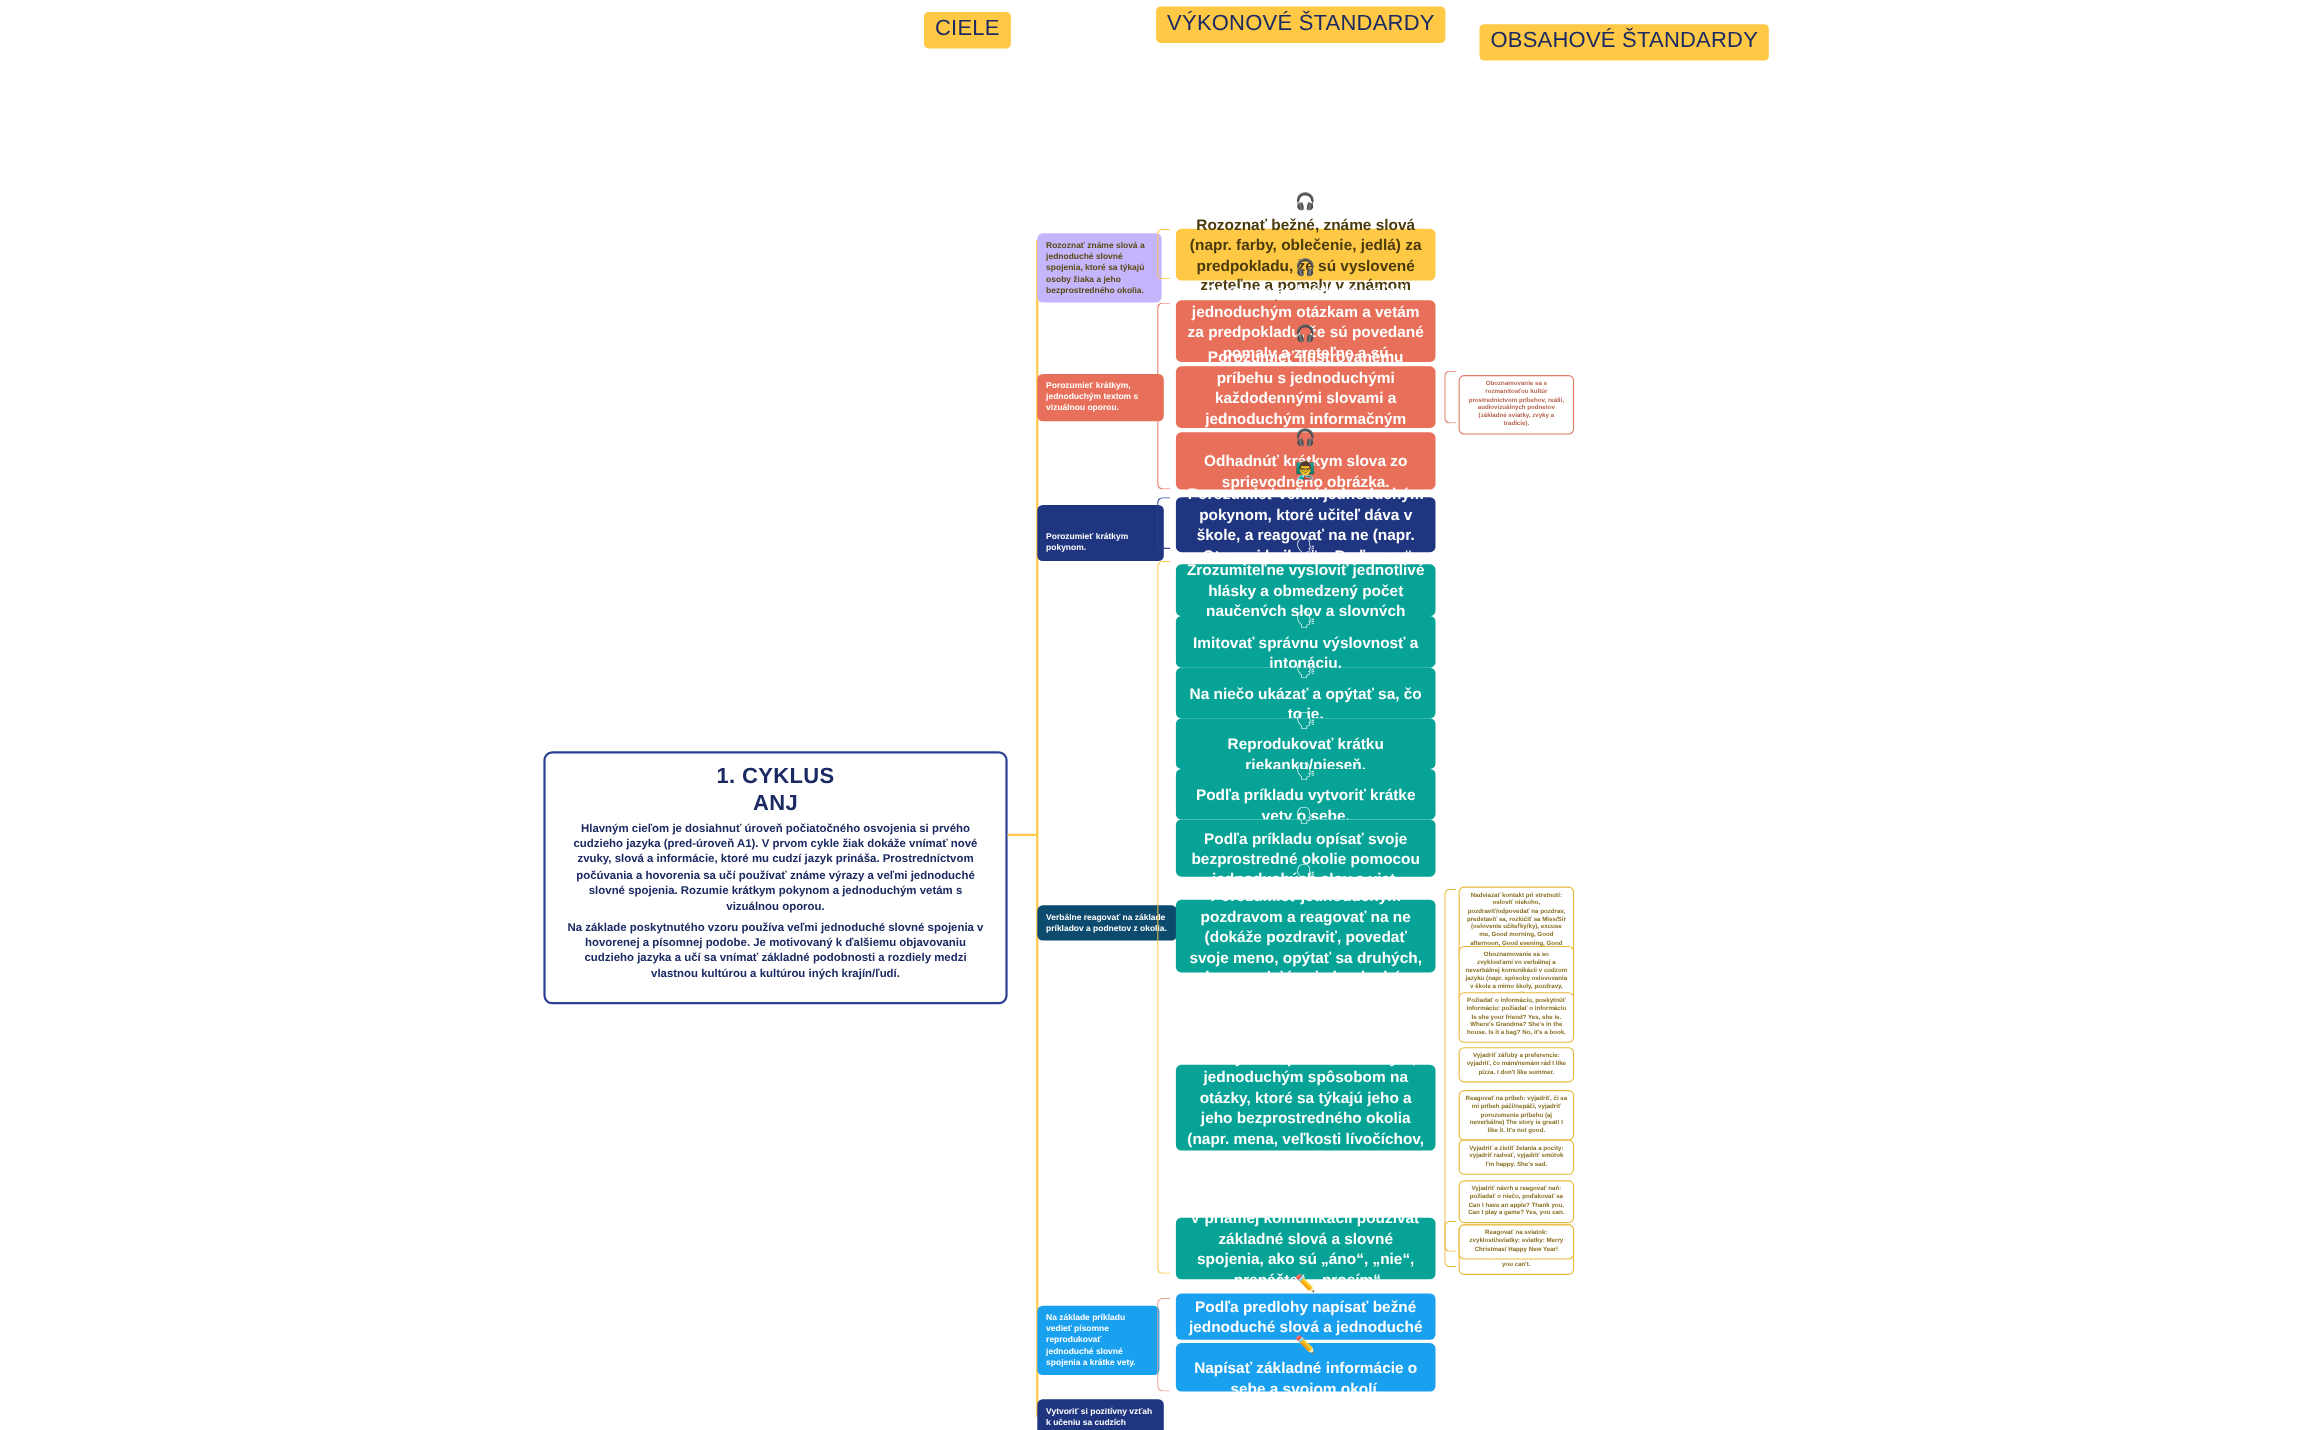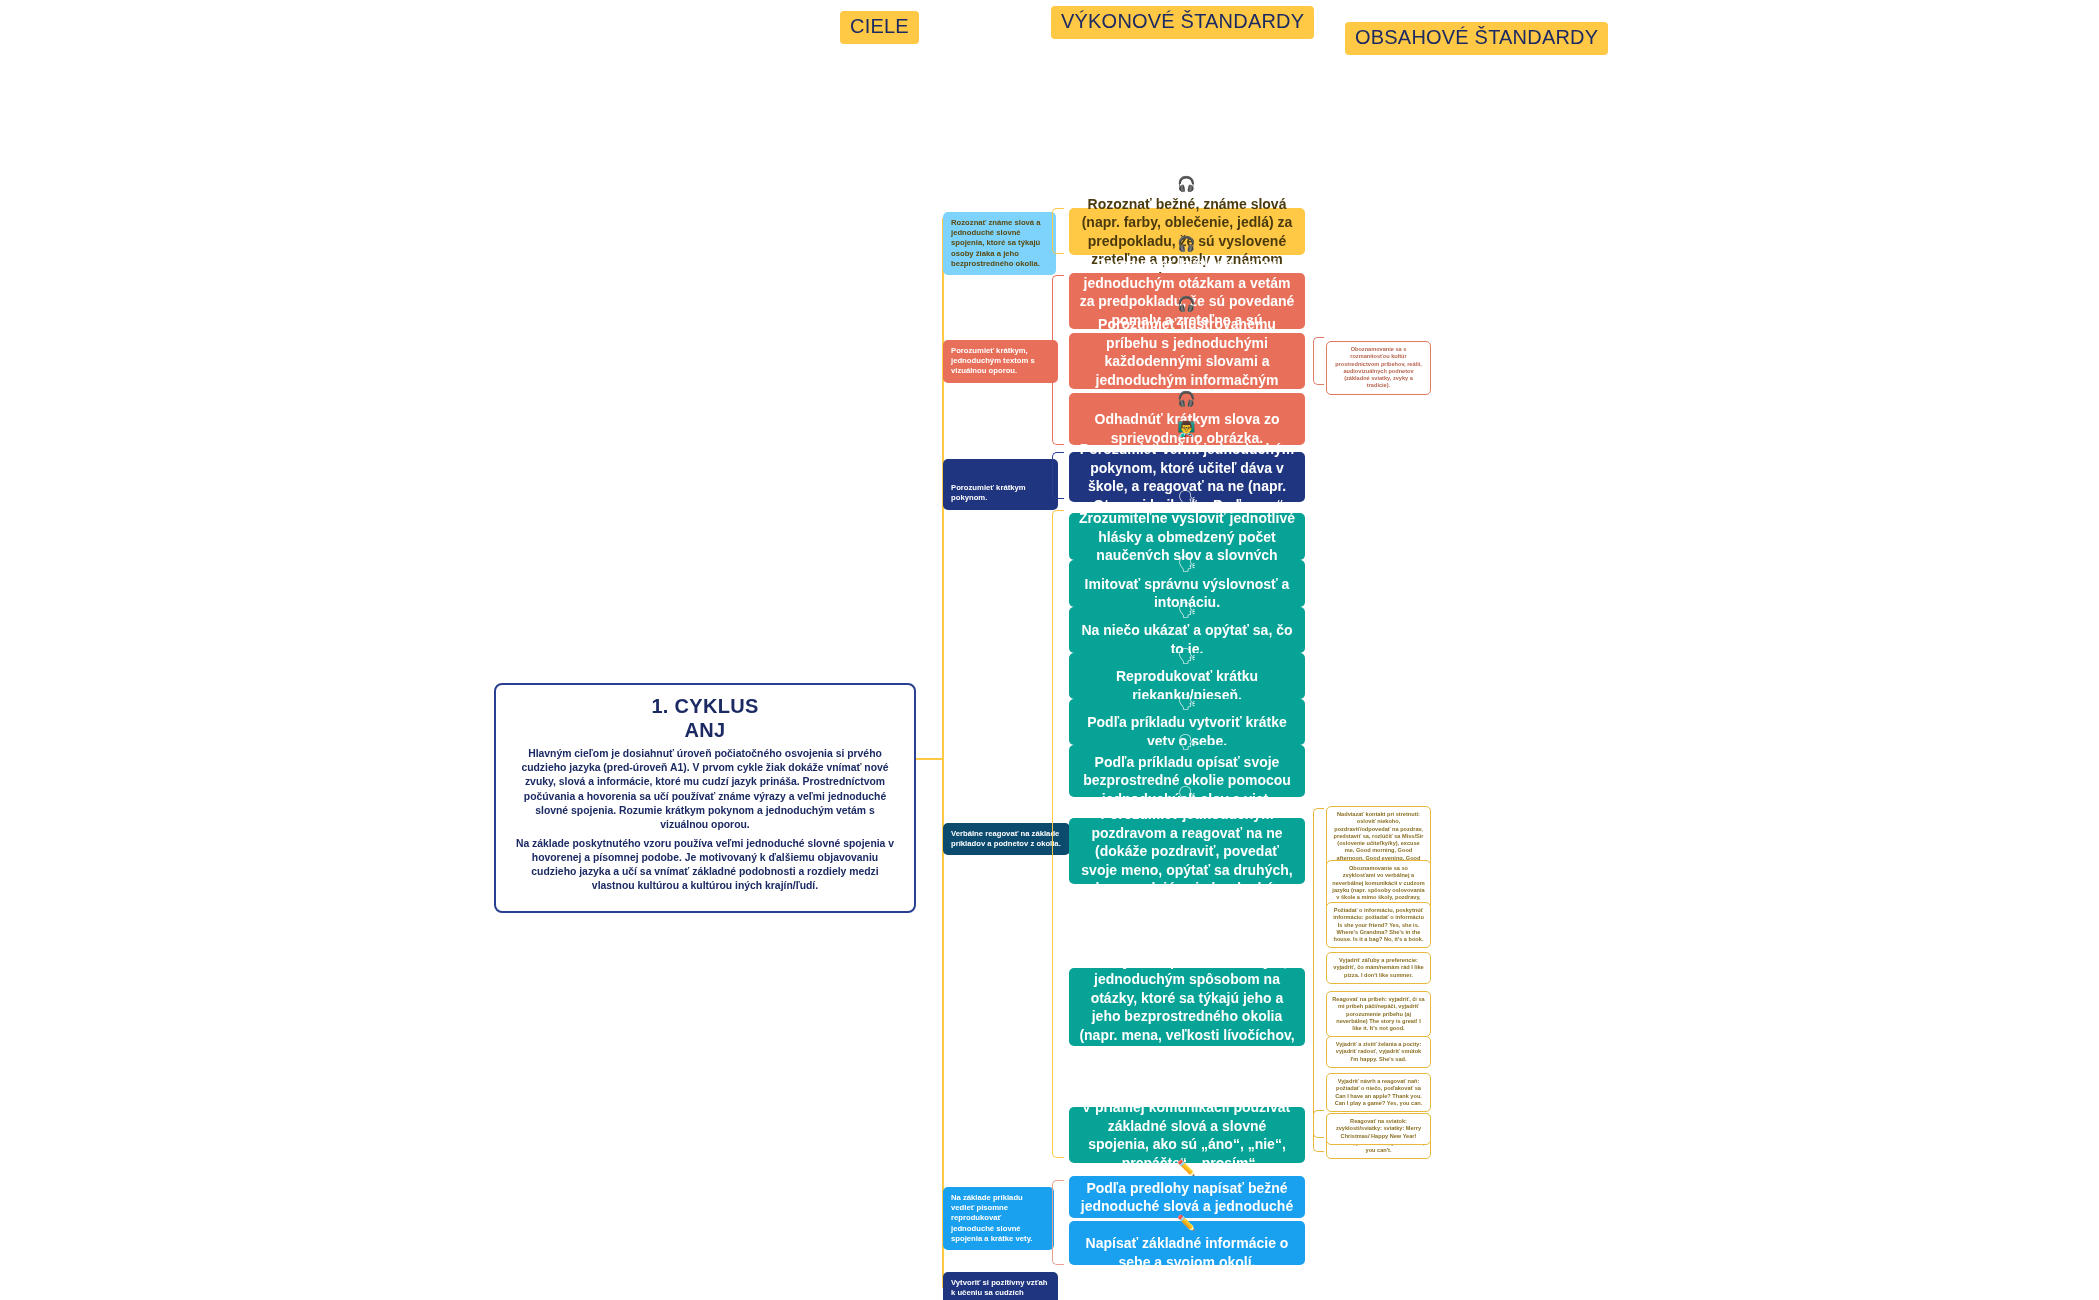--- a/index.html
+++ b/index.html
@@ -41,21 +41,21 @@
   <div class="cyclus-title">ANJ</div>
   <div class="cyclus-body">
     <p>Hlavným cieľom je dosiahnuť úroveň počiatočného osvojenia si prvého cudzieho jazyka (pred-úroveň A1). V prvom cykle žiak dokáže vnímať nové zvuky, slová a informácie, ktoré mu cudzí jazyk prináša. Prostredníctvom počúvania a hovorenia sa učí používať známe výrazy a veľmi jednoduché slovné spojenia. Rozumie krátkym pokynom a jednoduchým vetám s vizuálnou oporou.</p>
     <p>Na základe poskytnutého vzoru používa veľmi jednoduché slovné spojenia v hovorenej a písomnej podobe. Je motivovaný k ďalšiemu objavovaniu cudzieho jazyka a učí sa vnímať základné podobnosti a rozdiely medzi vlastnou kultúrou a kultúrou iných krajín/ľudí.</p>
   </div>
 </div>
 
 <div class="hline" style="left:916px;top:758px;width:27px;"></div>
 <div class="vline" style="left:942px;top:218px;height:1070px;"></div>
 
-<div class="goal light" style="left:943px;top:212px;width:113px;background:#7dd3fc;">Rozoznať známe slová a jednoduché slovné spojenia, ktoré sa týkajú osoby žiaka a jeho bezprostredného okolia.</div>
+<div class="goal light" style="left:943px;top:212px;width:113px;background:#c4b5fd;">Rozoznať známe slová a jednoduché slovné spojenia, ktoré sa týkajú osoby žiaka a jeho bezprostredného okolia.</div>
 
 <div class="goal" style="left:943px;top:340px;width:115px;background:#e8705a;">Porozumieť krátkym, jednoduchým textom s vizuálnou oporou.</div>
 
 <div class="goal" style="left:943px;top:459px;width:115px;background:#1f357f;padding-top:24px;padding-bottom:7px;">Porozumieť krátkym pokynom.</div>
 
 <div class="goal" style="left:943px;top:823px;width:127px;background:#0c4a6e;">Verbálne reagovať na základe príkladov a podnetov z okolia.</div>
 
 <div class="goal" style="left:943px;top:1187px;width:111px;background:#19a0ef;">Na základe príkladu vedieť písomne reprodukovať jednoduché slovné spojenia a krátke vety.</div>
 
 <div class="goal" style="left:943px;top:1272px;width:115px;background:#1f357f;">Vytvoriť si pozitívny vzťah k učeniu sa cudzích jazykov.</div>

